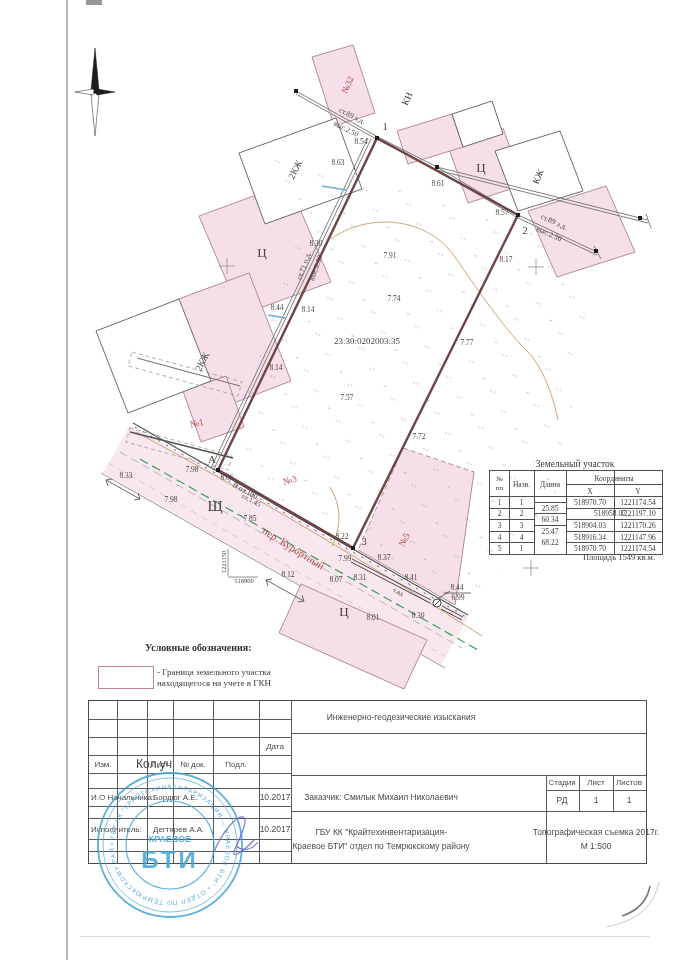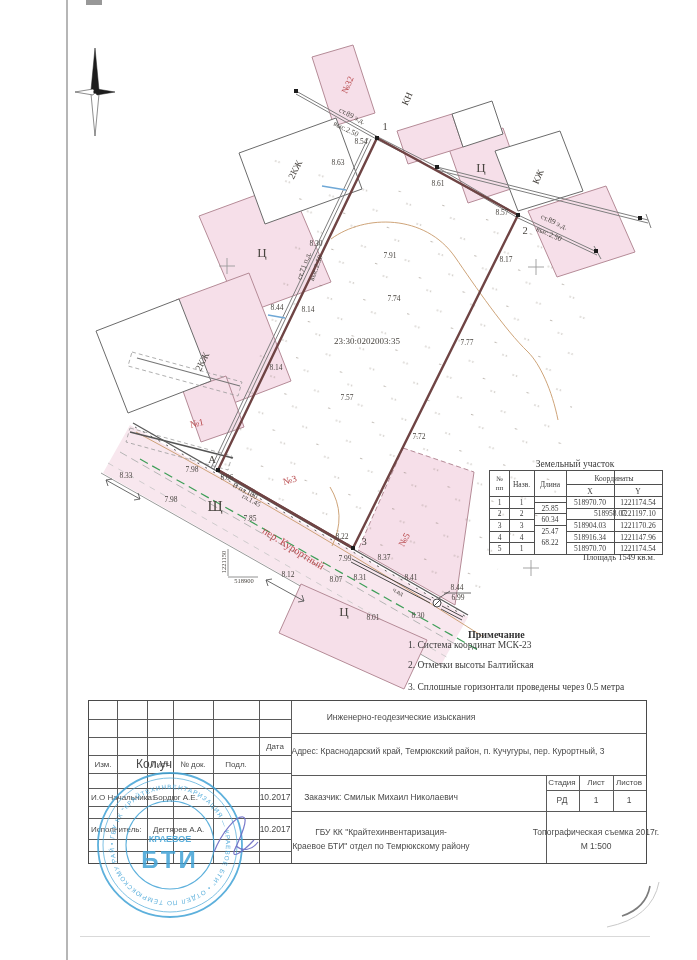--- a/index.html
+++ b/index.html
@@ -290,29 +290,27 @@
         <span class="tcell" style="left: 100px; top: 77.2px;">518970.70</span>
         <span class="tcell" style="left: 148px; top: 77.2px;">1221174.54</span>
         <span class="tcell" style="left: 60px; top: 36.6px;">25.85</span>
         <span class="tcell" style="left: 60px; top: 48.2px;">60.34</span>
         <span class="tcell" style="left: 60px; top: 59.8px;">25.47</span>
         <span class="tcell" style="left: 60px; top: 71.4px;">68.22</span>
       </div>
     <span class="tcell" style="left:130px;top:96px;font-size:8.5px;">Площадь 1549 кв.м.</span>
   </div>
 
-
-  <div id="notes" class="panel">
-    <span class="head">Примечание</span>
-    <div id="notes-list">
-        <span class="item" style="top: 14px;">1. Система координат МСК-23</span>
-        <span class="item" style="top: 34px;">2. Отметки высоты Балтийская</span>
-        <span class="item" style="top: 56px;">3. Сплошные горизонтали проведены через 0.5 метра</span>
-      </div>
+  <div id="legend" class="panel">
+    <span class="head">Условные обозначения:</span>
+    <span class="swatch"></span>
+    <span class="l1">- Граница земельного участка</span>
+    <span class="l2">находящегося на учете в ГКН</span>
   </div>
+
 
   <div id="title-block" class="panel">
 
     <div class="vl" style="left:28px;top:0;height:162px;"></div>
     <div class="vl" style="left:58px;top:0;height:162px;"></div>
     <div class="vl" style="left:84px;top:0;height:162px;"></div>
     <div class="vl" style="left:124px;top:0;height:162px;"></div>
     <div class="vl" style="left:170px;top:0;height:162px;"></div>
     <div class="vl" style="left:202px;top:0;height:162px;"></div>
     <div class="vl" style="left:457px;top:74px;height:88px;"></div>
@@ -344,21 +342,20 @@
       </div>
 
     <span class="tbl" style="left:2px;top:96px;">И.О Начальника:</span>
     <span class="tbl" style="left:64px;top:96px;text-align:right;">Бордюг А.Е.</span>
     <span class="tb" style="left:186px;top:96px;">10.2017</span>
     <span class="tbl" style="left:2px;top:128px;">Исполнитель:</span>
     <span class="tbl" style="left:64px;top:128px;">Дегтярев А.А.</span>
     <span class="tb" style="left:186px;top:128px;">10.2017</span>
 
     <span class="tb" style="left:312px;top:16px;text-align:right;">Инженерно-геодезические изыскания</span>
-    <span class="tb" style="left:359px;top:50px;">Адрес: Краснодарский край, Темрюкский район, п. Кучугуры, пер. Курортный, 3</span>
     <span class="tb" style="left:292px;top:96px;">Заказчик: Смилык Михаил Николаевич</span>
     <span class="tb" style="left:292px;top:131px;">ГБУ КК "Крайтехинвентаризация-</span>
     <span class="tb" style="left:292px;top:145px;">Краевое БТИ" отдел по Темрюкскому району</span>
     <span class="tb" style="left:473px;top:81px;font-size:8px;">Стадия</span>
     <span class="tb" style="left:507px;top:81px;font-size:8px;">Лист</span>
     <span class="tb" style="left:540px;top:81px;font-size:8px;">Листов</span>
     <span class="tb" style="left:473px;top:99px;">РД</span>
     <span class="tb" style="left:507px;top:99px;">1</span>
     <span class="tb" style="left:540px;top:99px;">1</span>
     <span class="tb" style="left:507px;top:131px;">Топографическая съемка 2017г.</span>

